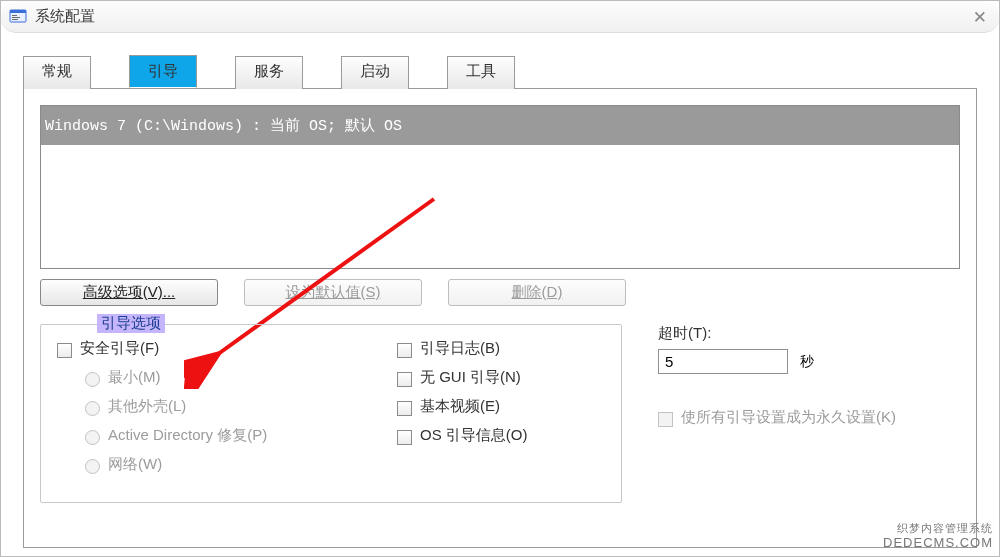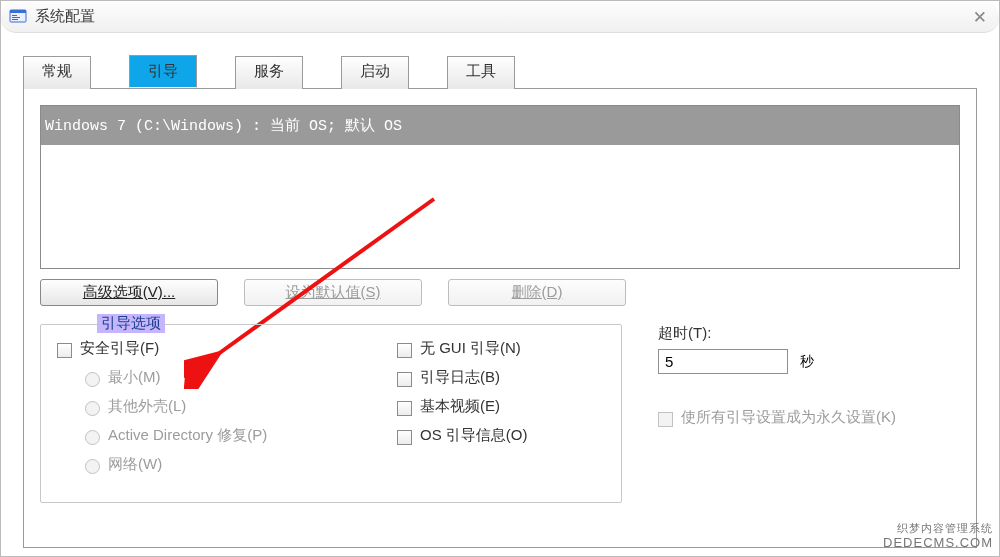--- a/index.html
+++ b/index.html
@@ -266,25 +266,25 @@
                 <span>Active Directory 修复(P)</span>
               </div>
               <div class="opt disabled indent">
                 <span class="rbox disabled"></span>
                 <span>网络(W)</span>
               </div>
             </div>
             <div>
               <div class="opt">
                 <span class="cbox"></span>
+                <span>引导日志(B)</span>
+              </div>
+              <div class="opt">
+                <span class="cbox"></span>
                 <span>无 GUI 引导(N)</span>
-              </div>
-              <div class="opt">
-                <span class="cbox"></span>
-                <span>引导日志(B)</span>
               </div>
               <div class="opt">
                 <span class="cbox"></span>
                 <span>基本视频(E)</span>
               </div>
               <div class="opt">
                 <span class="cbox"></span>
                 <span>OS 引导信息(O)</span>
               </div>
             </div>

